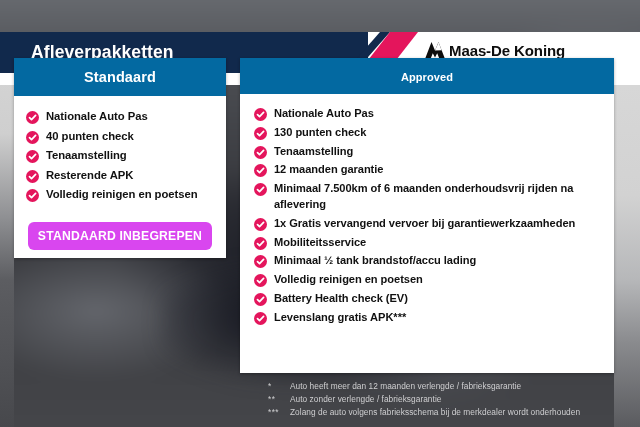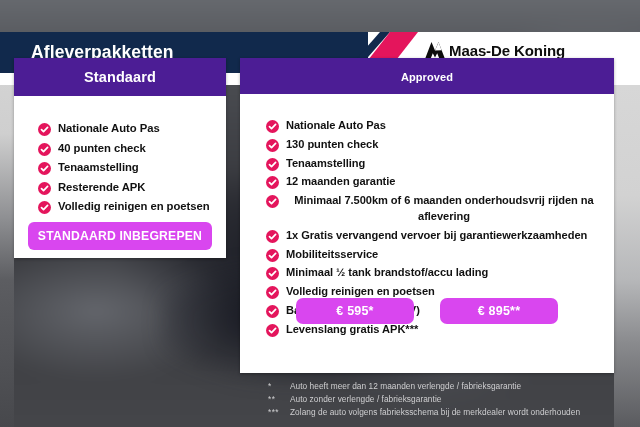--- a/index.html
+++ b/index.html
@@ -41,31 +41,31 @@
     clip-path:polygon(32px 0,60px 0,28px 41px,0 41px);}
   .header .title{position:absolute;left:31px;top:9px;font-size:17.5px;font-weight:700;
     color:#ffffff;letter-spacing:.1px;line-height:23px;}
 
   .brand{position:absolute;left:424px;top:9px;display:flex;align-items:center;gap:3px;}
   .brand .mark{width:22px;height:19px;display:block;}
   .brand .brand-name{font-size:15px;font-weight:700;color:#0d0d0d;letter-spacing:-.1px;line-height:19px;}
 
   
   .card{position:absolute;z-index:4;background:#ffffff;box-shadow:0 1px 3px rgba(0,0,0,.30);}
-  .card-head{background:#4c1d95;text-align:center;}
+  .card-head{background:#0369a1;text-align:center;}
   .card-head-title{color:#ffffff;font-weight:700;letter-spacing:.1px;}
 
   #card-standaard{left:14px;top:58px;width:212px;height:200px;}
   #card-standaard .card-head{height:38px;line-height:38px;}
   #card-standaard .card-head-title{font-size:14.5px;}
   #card-approved{left:240px;top:58px;width:374px;height:315px;}
   #card-approved .card-head{height:36px;line-height:36px;}
   #card-approved .card-head-title{font-size:11px;}
 
-  .feature-list{list-style:none;margin:12px;padding:0;text-align:center;}
+  .feature-list{list-style:none;margin:0;padding:0;}
   #card-standaard .feature-list{padding:13px 0 0 12px;}
   #card-approved .feature-list{padding:12px 0 0 14px;}
   .feature{display:flex;align-items:flex-start;gap:7px;margin-bottom:3px;}
   #card-standaard .feature{margin-bottom:4px;}
   .check{flex:0 0 auto;width:13px;height:13px;margin-top:2px;}
   .feature-text{font-size:11.3px;font-weight:700;color:#111111;line-height:15.5px;
     letter-spacing:-.05px;}
   #card-approved .feature-text{font-size:11.1px;line-height:15.8px;}
 
   .cta{display:block;border:0;border-radius:6px;background:#d946ef;color:#ffffff;
@@ -230,24 +230,20 @@
       </li>
       <li class="feature">
         <svg class="check" viewBox="0 0 16 16">
             <circle cx="8" cy="8" r="8" fill="#e4155c"></circle>
             <path d="M4.3 8.2 L6.8 10.7 L11.8 5.4" stroke="#ffffff" stroke-width="2.1" fill="none" stroke-linecap="round" stroke-linejoin="round"></path>
           </svg>
         <span class="feature-text">Levenslang gratis APK***</span>
       </li>
     </ul>
 
-    <div class="price-row">
-      <button class="cta price-btn">€ 595*</button>
-      <button class="cta price-btn">€ 895**</button>
-    </div>
   </div>
 
   <div class="footnotes">
     <div class="fn-row">
       <span class="fn-star">*</span>
       <span class="fn-text">Auto heeft meer dan 12 maanden verlengde / fabrieksgarantie</span>
     </div>
     <div class="fn-row">
       <span class="fn-star">**</span>
       <span class="fn-text">Auto zonder verlengde / fabrieksgarantie</span>

